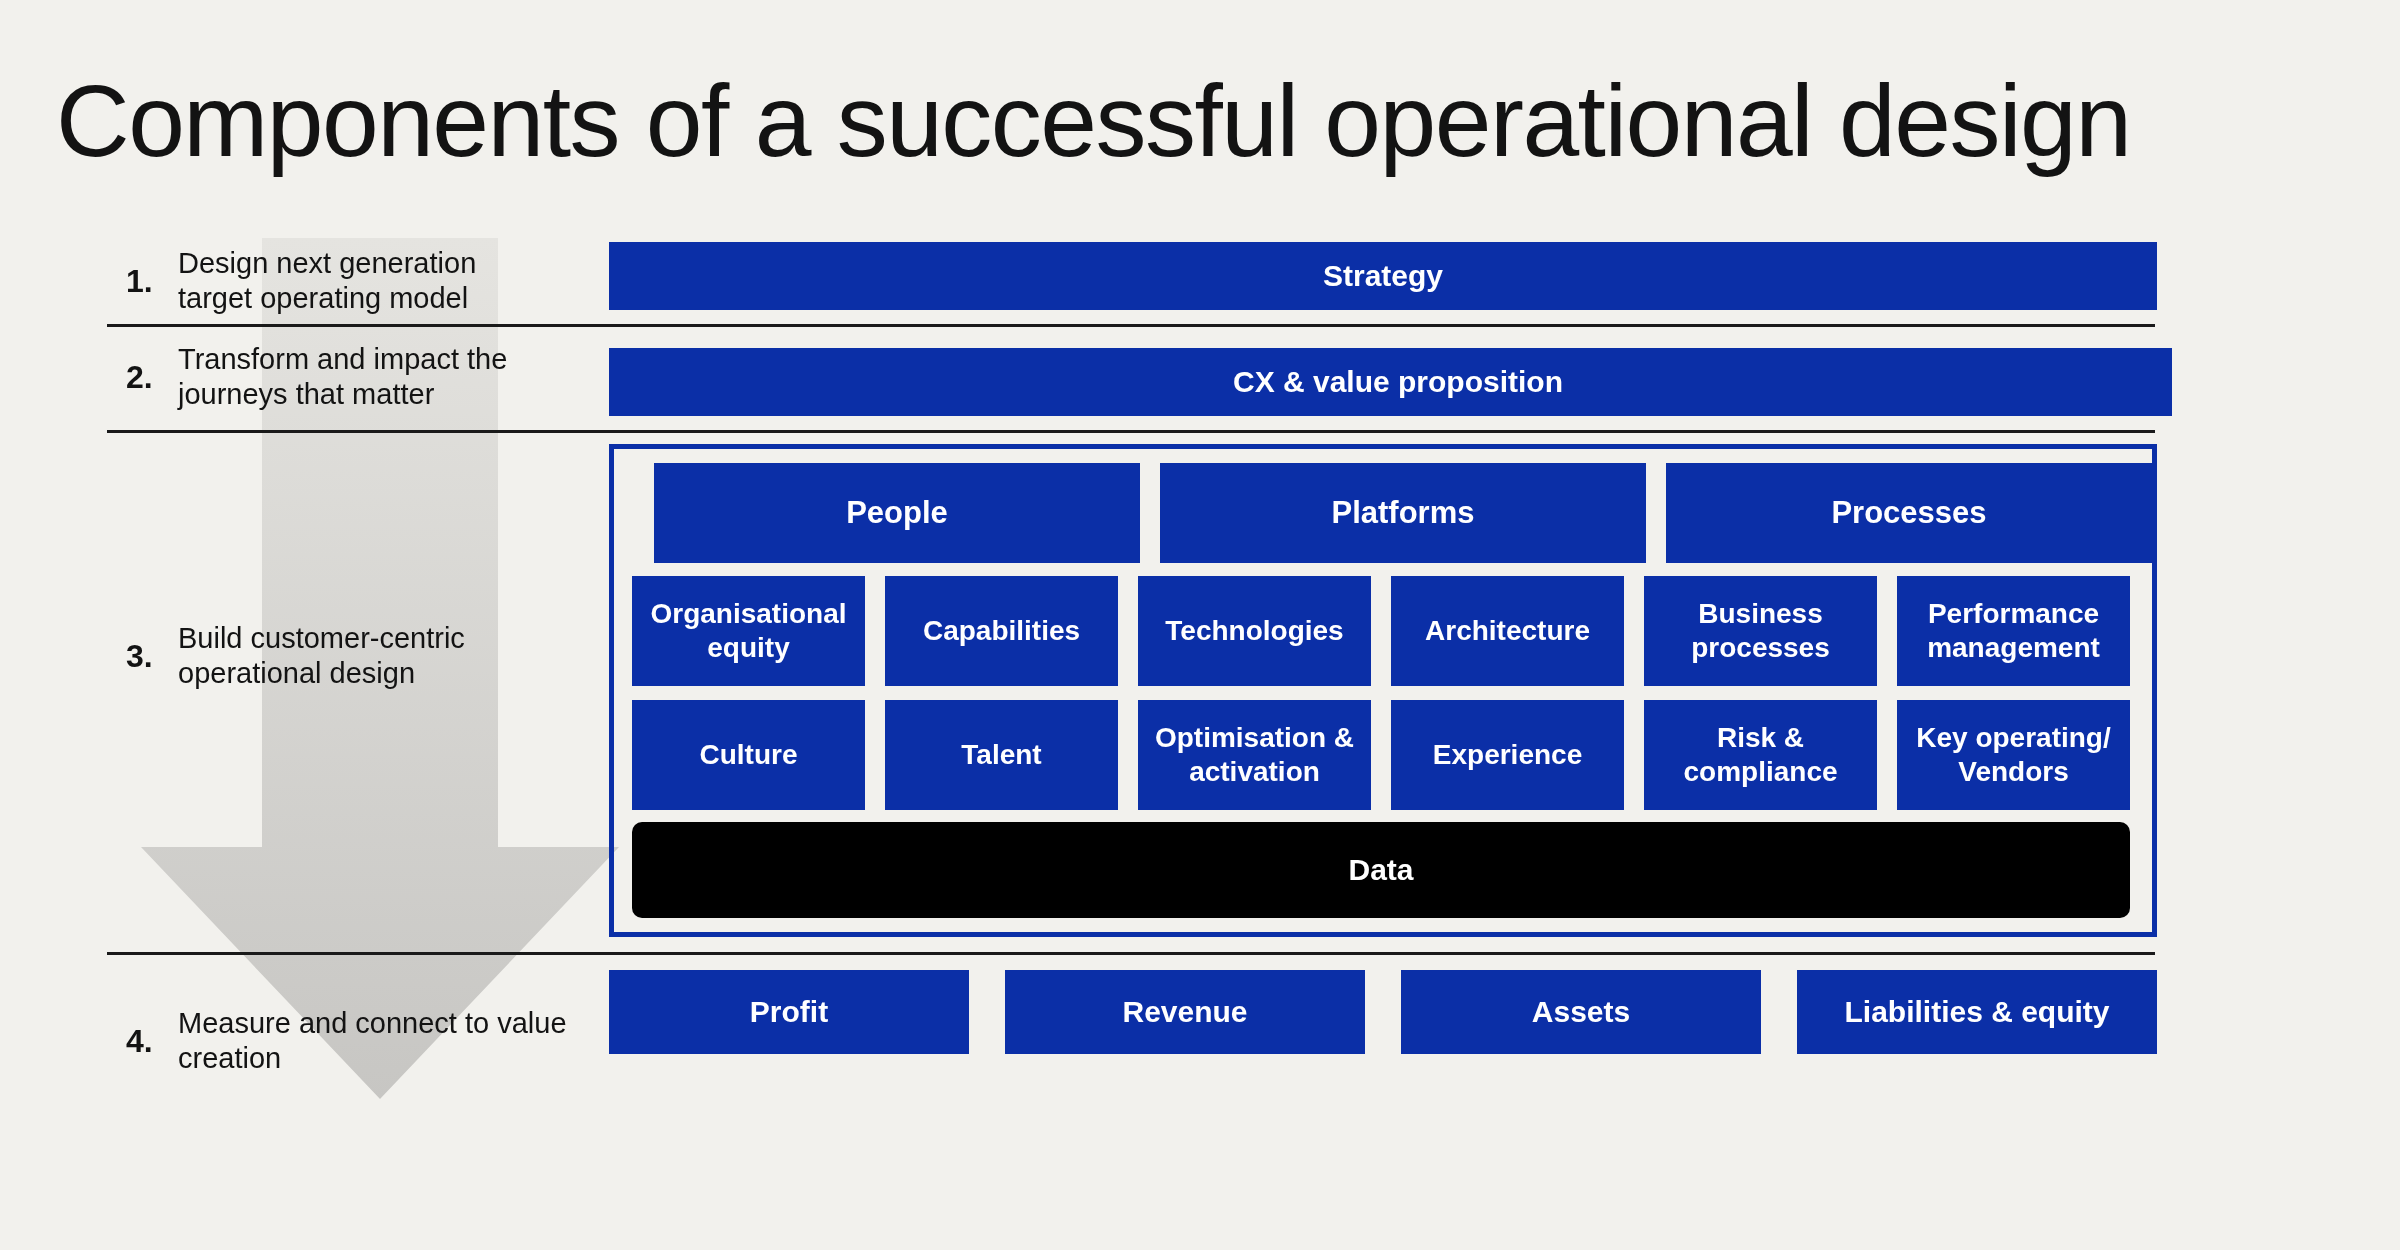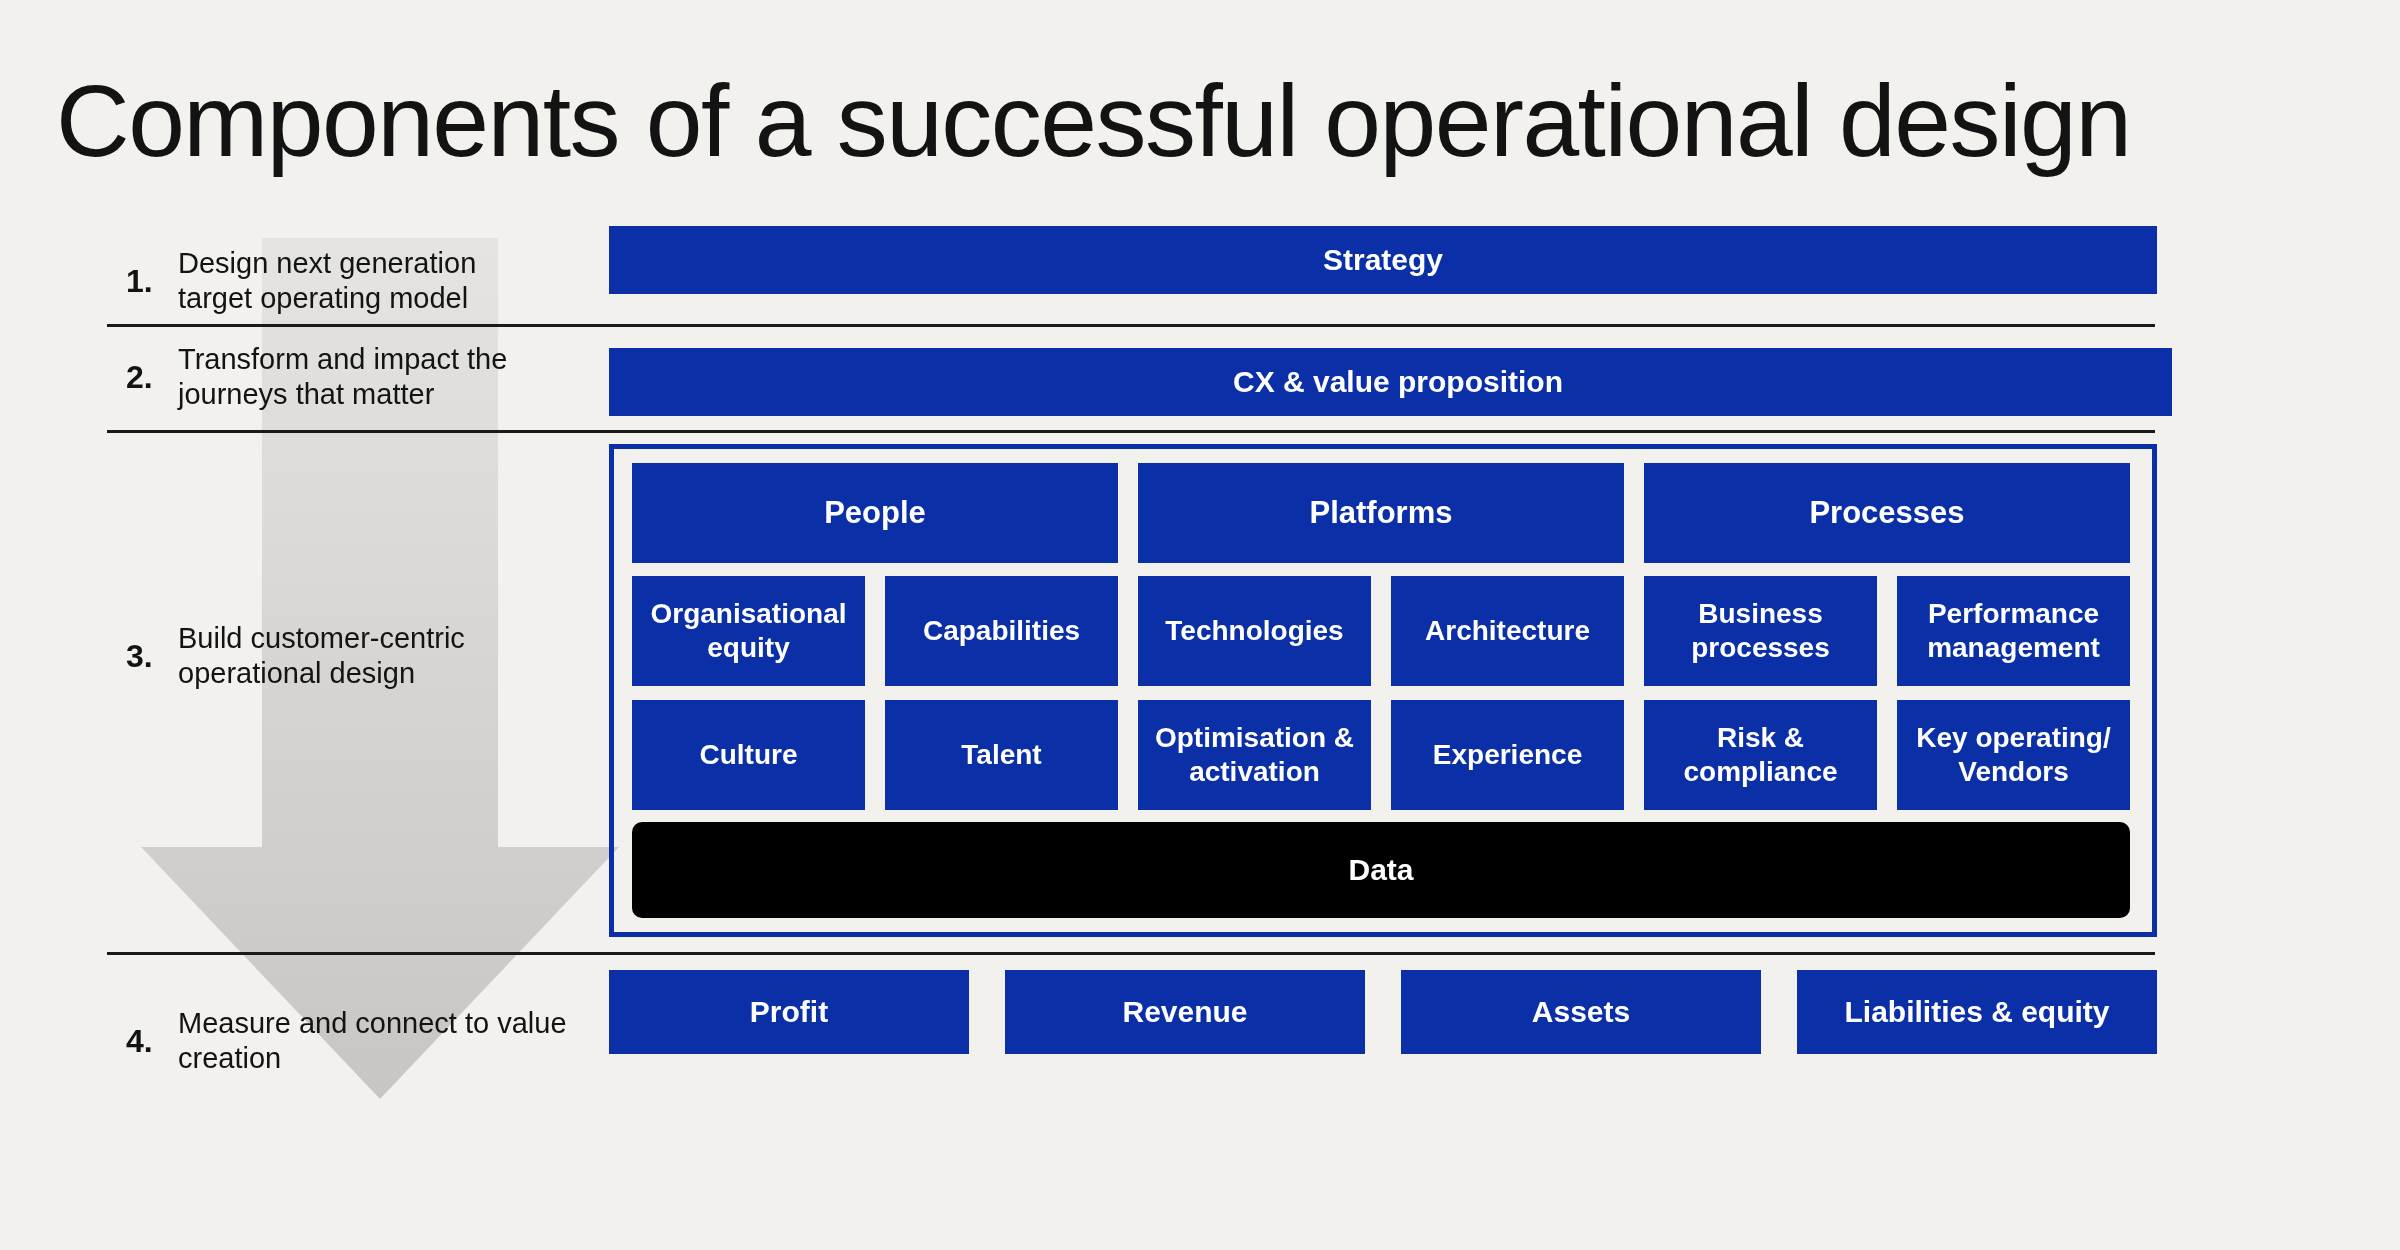--- a/index.html
+++ b/index.html
@@ -29,27 +29,27 @@
   #step-1{top:245px;} #step-2{top:341px;} #step-3{top:620px;} #step-4{top:1005px;}
   .step .num{width:52px;flex:0 0 52px;font-weight:700;font-size:32px;}
   .step .lbl{flex:1;font-size:29px;line-height:35px;white-space:pre-line;}
   .box{
     position:absolute;background:var(--blue,#0b2fa7);
     color:var(--text-light,#fff);
     display:flex;align-items:center;justify-content:center;
     text-align:center;font-weight:700;z-index:3;white-space:pre-line;
   }
   .bar{left:609px;width:1548px;font-size:30px;}
-  #strategy-bar{top:226px;height:68px;}
+  #strategy-bar{top:242px;height:68px;}
   #cx-bar{top:348px;height:68px;padding-left:15px;}
   .outer{
     position:absolute;left:609px;top:444px;width:1548px;height:493px;
     border:5px solid var(--blue,#0b2fa7);box-sizing:border-box;z-index:2;
   }
-  .hdr{top:463px;width:486px;height:100px;font-size:31px;}
+  .hdr{top:463px;width:486px;height:100px;font-size:31px;margin-left:22px;}
   .cell{width:233px;height:110px;font-size:28px;line-height:34px;}
   .r1{top:576px;} .r2{top:700px;}
   .data-bar{top:822px;left:632px;width:1498px;height:96px;background:var(--data-bar,#000);font-size:30px;border-radius:10px;}
   .vbox{top:970px;width:360px;height:84px;font-size:30px;}
 </style>
 </head>
 <body>
 
 <div id="canvas">
 

